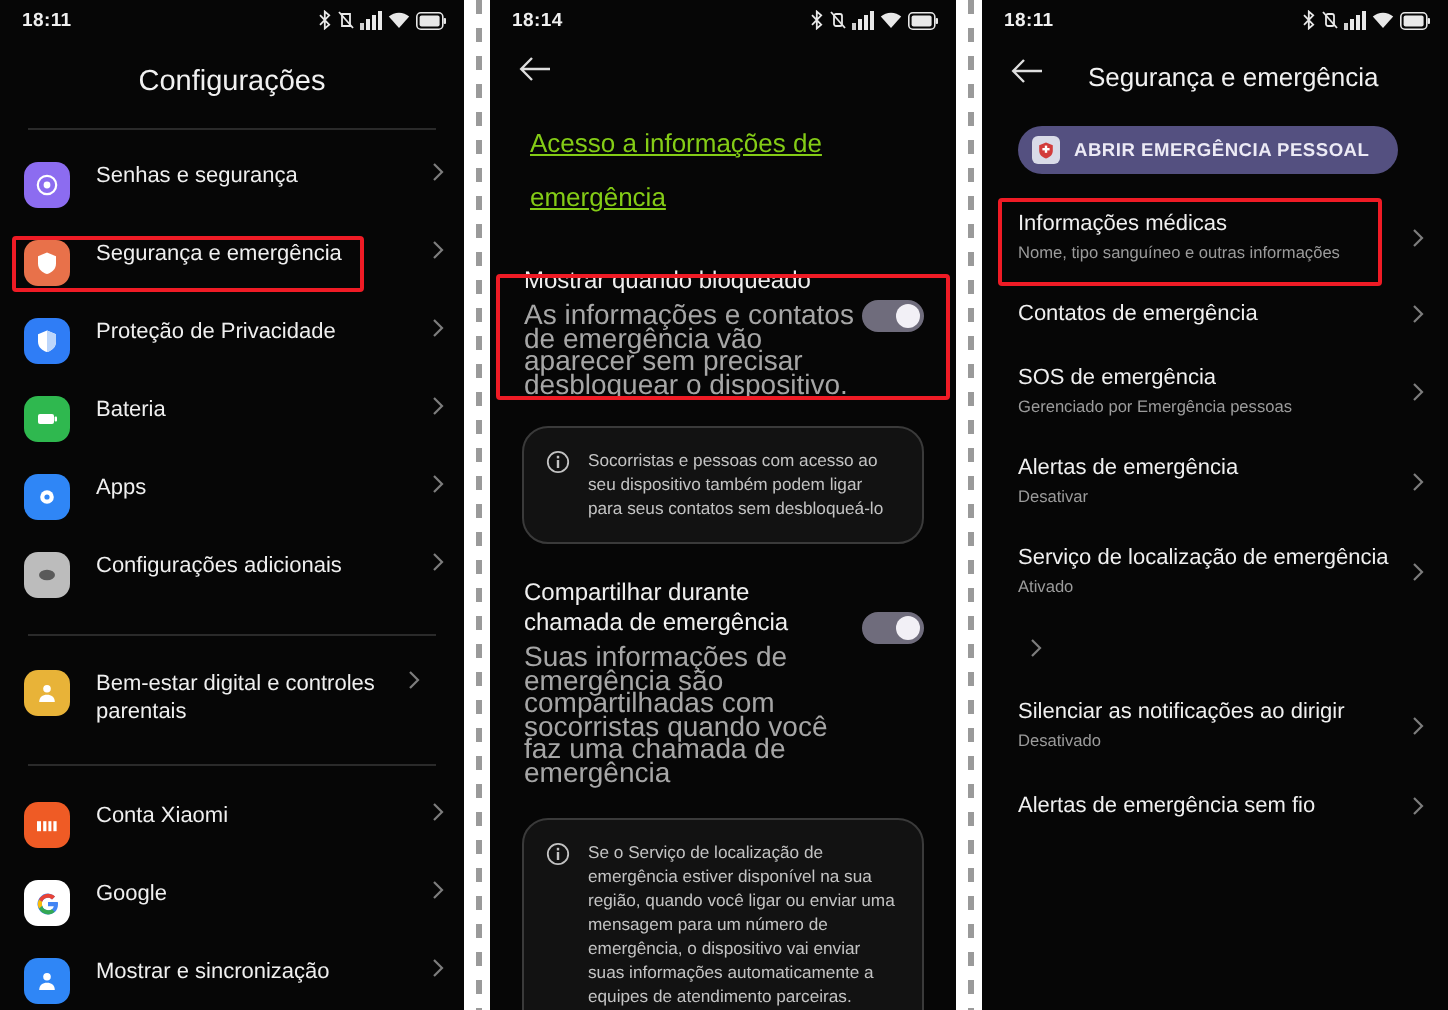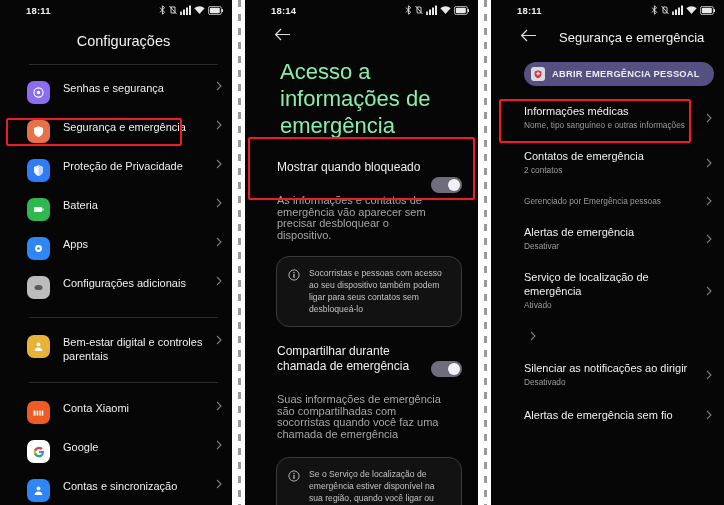--- a/index.html
+++ b/index.html
@@ -15,21 +15,21 @@
   .gap { position: absolute; top: 0; height: 505px; background: #ffffff; }
   .gap .dots {
     position: absolute; top: 0; bottom: 0; left: 50%;
     width: 3px; margin-left: -1px;
     background-image: linear-gradient(#9a9a9a 50%, rgba(255,255,255,0) 0%);
     background-size: 3px 14px; background-repeat: repeat-y;
   }
 
   .panel {
     position: absolute; top: 0; height: 505px;
-    background: #060606; overflow: hidden; padding-left: 15px;
+    background: #060606; overflow: hidden;
   }
 
   
   .statusbar {
     height: 20px; display: flex; align-items: center;
     justify-content: space-between;
     padding: 0 9px 0 11px; color: #e8e8e8;
     font-size: 9px; letter-spacing: .2px;
   }
   .statusbar .clock { font-size: 9.5px; font-weight: 600; color: #efefef; }
@@ -59,28 +59,28 @@
 
   .hl-box {
     position: absolute; border: 2.5px solid #ef1b25;
     border-radius: 2px; pointer-events: none; z-index: 5;
   }
 
   
   .backbtn { padding: 7px 0 4px 14px; }
   .backbtn svg { display: block; }
   .bigtitle {
-    color: #86efac; font-size: 22px; line-height: 27px;
-    padding: 12px 22px 14px 20px; font-weight: 400;
+    color: #84cc16; font-size: 13px; line-height: 27px;
+    padding: 12px 22px 14px 20px; font-weight: 400; text-decoration: underline;
   }
   .sect { padding: 7px 18px 10px 17px; position: relative; }
   .sect h3 { color: #efefef; font-size: 12px; font-weight: 400; line-height: 15px; }
   .sect p {
-    color: #a6a6a6; font-size: 11px; line-height: 11.5px;
-    margin-top: 20px; max-width: 165px;
+    color: #a6a6a6; font-size: 14px; line-height: 11.5px;
+    margin-top: 4px; max-width: 165px;
   }
   .toggle {
     position: absolute; right: 16px; width: 31px; height: 16px;
     border-radius: 9px; background: #6f6c7c;
   }
   .toggle i {
     position: absolute; right: 2px; top: 2px; width: 12px; height: 12px;
     border-radius: 50%; background: #f2f0f6; display: block;
   }
   .infobox {
@@ -314,21 +314,21 @@
           </span>
       </div>
 
       <div class="row">
         <span class="ico" style="background:#2f86f6;">
           <svg width="13" height="13" viewBox="0 0 13 13">
               <circle cx="6.5" cy="4.4" r="1.9" fill="#fff"></circle>
               <path d="M2.6 11c0-2.4 1.7-3.6 3.9-3.6S10.4 8.6 10.4 11z" fill="#fff"></path>
             </svg>
         </span>
-        <span class="lbl">Contas e sincronização</span>
+        <span class="lbl">Mostrar e sincronização</span>
         <span class="chev">
             <svg width="6" height="10" viewBox="0 0 6 10">
               <path d="M1 1l4 4-4 4" stroke="#7d7d7d" stroke-width="1.1" fill="none"></path>
             </svg>
           </span>
       </div>
     </div>
 
     <div class="hl-box" style="left:6px;top:118px;width:176px;height:28px;"></div>
   </div>
@@ -503,31 +503,31 @@
         <span class="chev">
             <svg width="6" height="10" viewBox="0 0 6 10">
               <path d="M1 1l4 4-4 4" stroke="#7d7d7d" stroke-width="1.1" fill="none"></path>
             </svg>
           </span>
       </div>
 
       <div class="row3">
         <span class="txt">
           <span class="t1" style="display:block;">Contatos de emergência</span>
-          <span class="t2" style="display:block;">2 contatos</span>
         </span>
         <span class="chev">
             <svg width="6" height="10" viewBox="0 0 6 10">
               <path d="M1 1l4 4-4 4" stroke="#7d7d7d" stroke-width="1.1" fill="none"></path>
             </svg>
           </span>
       </div>
 
       <div class="row3">
         <span class="txt">
+          <span class="t1" style="display:block;">SOS de emergência</span>
           <span class="t2" style="display:block;">Gerenciado por Emergência pessoas</span>
         </span>
         <span class="chev">
             <svg width="6" height="10" viewBox="0 0 6 10">
               <path d="M1 1l4 4-4 4" stroke="#7d7d7d" stroke-width="1.1" fill="none"></path>
             </svg>
           </span>
       </div>
 
       <div class="row3">

